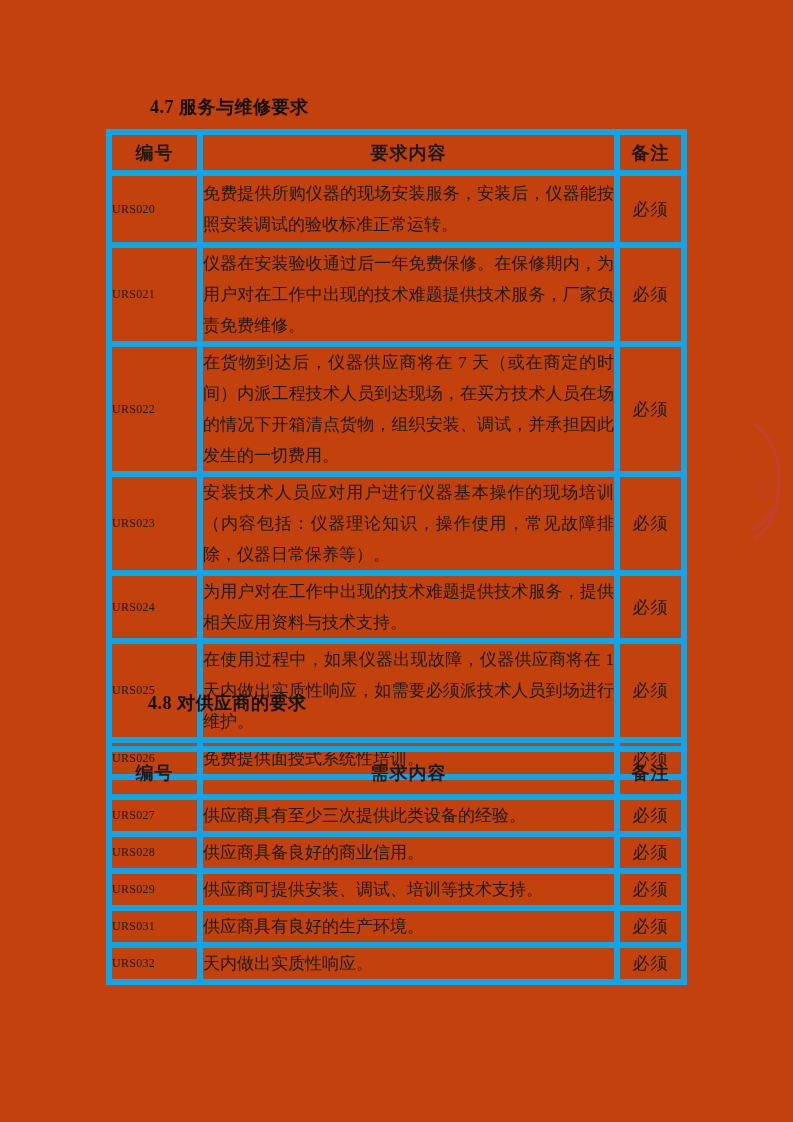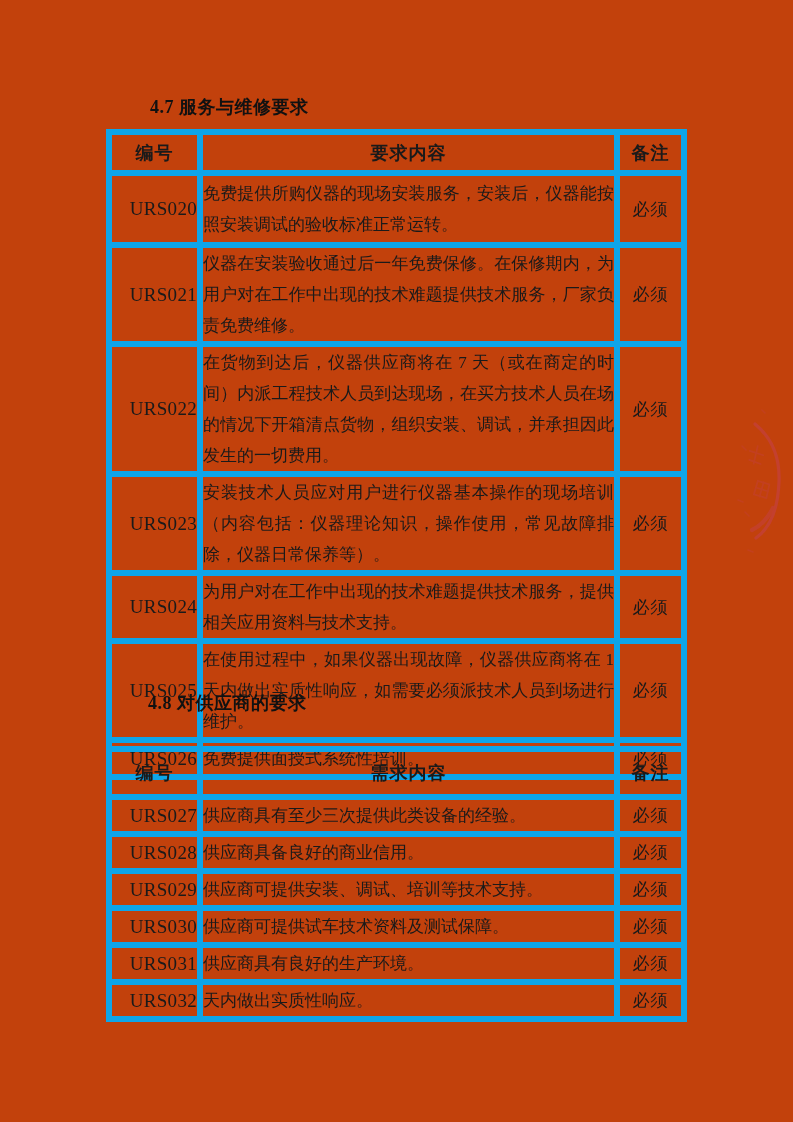--- a/index.html
+++ b/index.html
@@ -44,22 +44,22 @@
     vertical-align:middle;
   }
   .req th{
     font-size:18px;
     font-weight:bold;
     text-align:center;
     border-bottom-width:2px;
     letter-spacing:1px;
   }
   .c-id{
-    text-align:right;
-    font-size:19px;
+    text-align:left;
+    font-size:12px;
     letter-spacing:.3px;
   }
   .c-content{
     text-align:justify;
     padding:3px 10px;
     font-size:17px;
     line-height:31px;
   }
   .c-note{
     text-align:center;
@@ -169,25 +169,20 @@
       <td class="c-note">必须</td>
     </tr>
     <tr>
       <td class="c-id">URS028</td>
       <td class="c-content">供应商具备良好的商业信用。</td>
       <td class="c-note">必须</td>
     </tr>
     <tr>
       <td class="c-id">URS029</td>
       <td class="c-content">供应商可提供安装、调试、培训等技术支持。</td>
-      <td class="c-note">必须</td>
-    </tr>
-    <tr>
-      <td class="c-id">URS030</td>
-      <td class="c-content">供应商可提供试车技术资料及测试保障。</td>
       <td class="c-note">必须</td>
     </tr>
     <tr>
       <td class="c-id">URS031</td>
       <td class="c-content">供应商具有良好的生产环境。</td>
       <td class="c-note">必须</td>
     </tr>
     <tr>
       <td class="c-id">URS032</td>
       <td class="c-content">天内做出实质性响应。</td>

